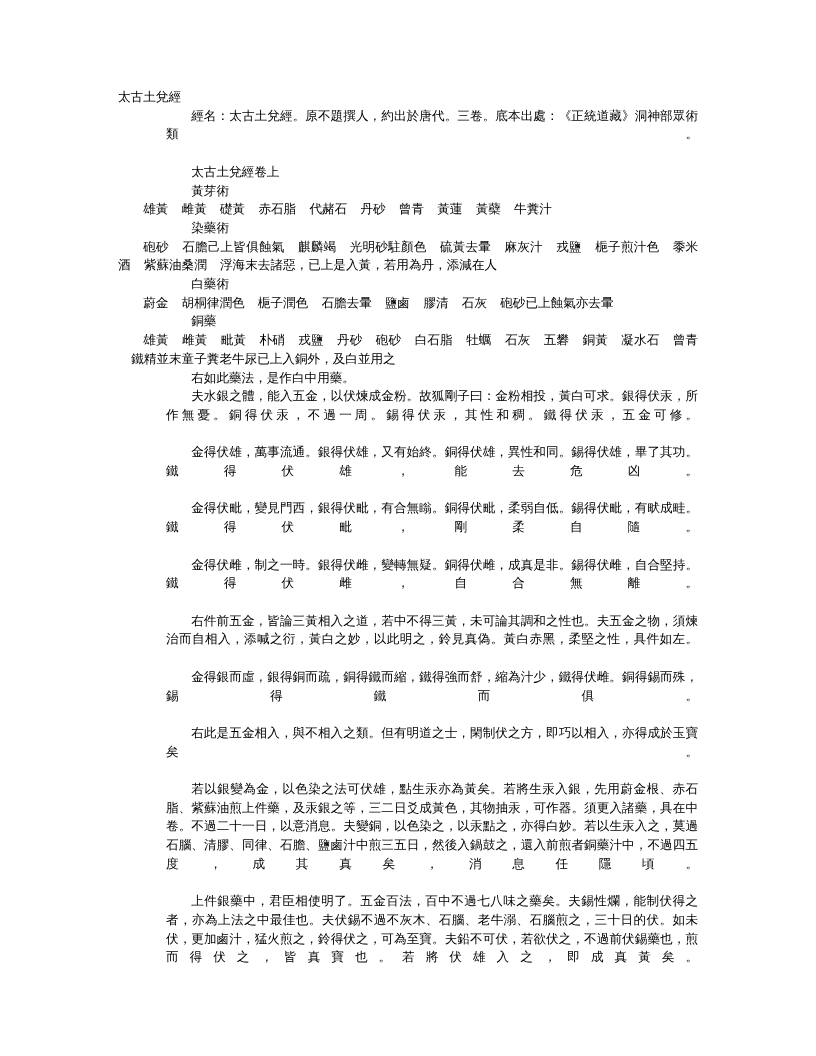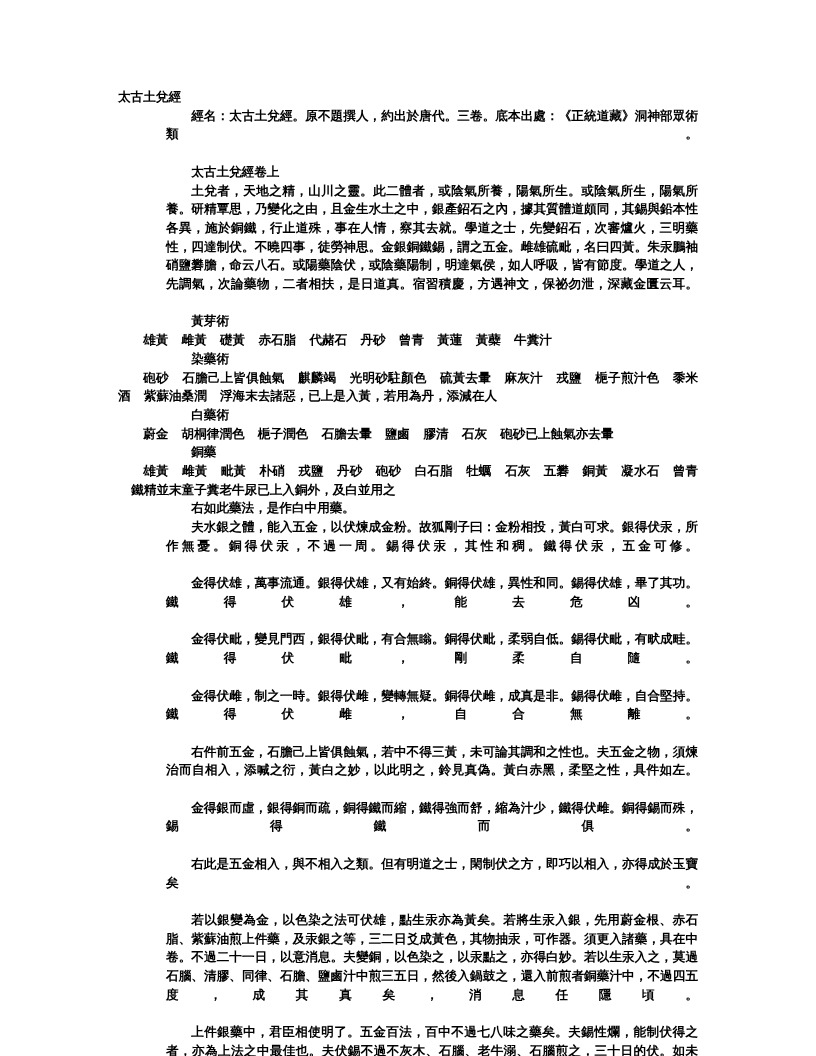--- a/index.html
+++ b/index.html
@@ -9,21 +9,20 @@
   }
   .page {
     position: relative;
     width: 816px;
     height: 1056px;
     margin: 0 auto;
     background: #ffffff;
     box-sizing: border-box;
     padding: 88px 118px 0 118px;
     overflow: hidden;
-    font-weight: bold;
   }
   .doc {
     font-family: "DejaVu Serif", "Liberation Serif", serif;
     font-size: 12.6px;
     line-height: 18.7px;
     color: #000000;
     text-align: justify;
     text-justify: inter-character;
     word-break: break-all;
     letter-spacing: 0;
@@ -65,21 +64,20 @@
 
 <div class="page">
   <div class="doc">
 
     <p class="p nostretch">太古土兌經</p>
 
     <p class="p indent">經名：太古土兌經。原不題撰人，約出於唐代。三卷。底本出處：《正統道藏》洞神部眾術類。</p>
 
     <p class="p indent nostretch">太古土兌經卷上</p>
 
-    <p class="p indent">土兌者，天地之精，山川之靈。此二體者，或陰氣所養，陽氣所生。或陰氣所生，陽氣所養。研精覃思，乃變化之由，且金生水土之中，銀產鉊石之內，據其質體道頗同，其錫與鉛本性各異，施於銅鐵，行止道殊，事在人情，察其去就。學道之士，先變鉊石，次審爐火，三明藥性，四達制伏。不曉四事，徒勞神思。金銀銅鐵錫，謂之五金。雌雄硫毗，名曰四黃。朱汞鵬袖硝鹽礬膽，命云八石。或陽藥陰伏，或陰藥陽制，明達氣侯，如人呼吸，皆有節度。學道之人，先調氣，次論藥物，二者相扶，是日道真。宿習積慶，方遇神文，保祕勿泄，深藏金匱云耳。</p>
 
     <p class="p indent nostretch">黃芽術</p>
     <p class="p list nostretch"><span>雄黃</span><span class="sep"></span><span>雌黃</span><span class="sep"></span><span>礎黃</span><span class="sep"></span><span>赤石脂</span><span class="sep"></span><span>代赭石</span><span class="sep"></span><span>丹砂</span><span class="sep"></span><span>曾青</span><span class="sep"></span><span>黃蓮</span><span class="sep"></span><span>黃蘗</span><span class="sep"></span><span>牛糞汁</span></p>
 
     <p class="p indent nostretch">染藥術</p>
     <p class="p list nostretch"><span>砲砂</span><span class="sep"></span><span>石膽己上皆俱蝕氣</span><span class="sep"></span><span>麒麟竭</span><span class="sep"></span><span>光明砂駐顏色</span><span class="sep"></span><span>硫黃去暈</span><span class="sep"></span><span>麻灰汁</span><span class="sep"></span><span>戎鹽</span><span class="sep"></span><span>梔子煎汁色</span><span class="sep"></span><span>黍米酒</span><span class="sep"></span><span>紫蘇油桑潤</span><span class="sep"></span><span>浮海末去諸惡，已上是入黃，若用為丹，添減在人</span></p>
 
     <p class="p indent nostretch">白藥術</p>
     <p class="p list nostretch"><span>蔚金</span><span class="sep"></span><span>胡桐律潤色</span><span class="sep"></span><span>梔子潤色</span><span class="sep"></span><span>石膽去暈</span><span class="sep"></span><span>鹽鹵</span><span class="sep"></span><span>膠清</span><span class="sep"></span><span>石灰</span><span class="sep"></span><span>砲砂已上蝕氣亦去暈</span></p>
 
@@ -89,21 +87,21 @@
     <p class="p indent nostretch">右如此藥法，是作白中用藥。</p>
 
     <p class="p indent">夫水銀之體，能入五金，以伏煉成金粉。故狐剛子曰：金粉相投，黃白可求。銀得伏汞，所作無憂。銅得伏汞，不過一周。錫得伏汞，其性和稠。鐵得伏汞，五金可修。</p>
 
     <p class="p indent">金得伏雄，萬事流通。銀得伏雄，又有始終。銅得伏雄，異性和同。錫得伏雄，畢了其功。鐵得伏雄，能去危凶。</p>
 
     <p class="p indent">金得伏毗，變見門西，銀得伏毗，有合無瞈。銅得伏毗，柔弱自低。錫得伏毗，有畎成畦。鐵得伏毗，剛柔自隨。</p>
 
     <p class="p indent">金得伏雌，制之一時。銀得伏雌，變轉無疑。銅得伏雌，成真是非。錫得伏雌，自合堅持。鐵得伏雌，自合無離。</p>
 
-    <p class="p indent">右件前五金，石膽己上皆俱蝕氣，若中不得三黃，未可論其調和之性也。夫五金之物，須煉治而自相入，添喊之衍，黃白之妙，以此明之，鈴見真偽。黃白赤黑，柔堅之性，具件如左。</p>
+    <p class="p indent">右件前五金，皆論三黃相入之道，若中不得三黃，未可論其調和之性也。夫五金之物，須煉治而自相入，添喊之衍，黃白之妙，以此明之，鈴見真偽。黃白赤黑，柔堅之性，具件如左。</p>
 
     <p class="p indent">金得銀而虛，銀得銅而疏，銅得鐵而縮，鐵得強而舒，縮為汁少，鐵得伏雌。銅得錫而殊，錫得鐵而俱。</p>
 
     <p class="p indent">右此是五金相入，與不相入之類。但有明道之士，閑制伏之方，即巧以相入，亦得成於玉寶矣。</p>
 
 
     <p class="p indent">若以銀變為金，以色染之法可伏雄，點生汞亦為黃矣。若將生汞入銀，先用蔚金根、赤石脂、紫蘇油煎上件藥，及汞銀之等，三二日爻成黃色，其物抽汞，可作器。須更入諸藥，具在中卷。不過二十一日，以意消息。夫變銅，以色染之，以汞點之，亦得白妙。若以生汞入之，莫過石腦、清膠、同律、石膽、鹽鹵汁中煎三五日，然後入鍋鼓之，還入前煎者銅藥汁中，不過四五度，成其真矣，消息任隱頃。</p>
 
     <p class="p indent">上件銀藥中，君臣相使明了。五金百法，百中不過七八味之藥矣。夫錫性爛，能制伏得之者，亦為上法之中最佳也。夫伏錫不過不灰木、石腦、老牛溺、石腦煎之，三十日的伏。如未伏，更加鹵汁，猛火煎之，鈴得伏之，可為至寶。夫鉛不可伏，若欲伏之，不過前伏錫藥也，煎而得伏之，皆真寶也。若將伏雄入之，即成真黃矣。</p>
 

